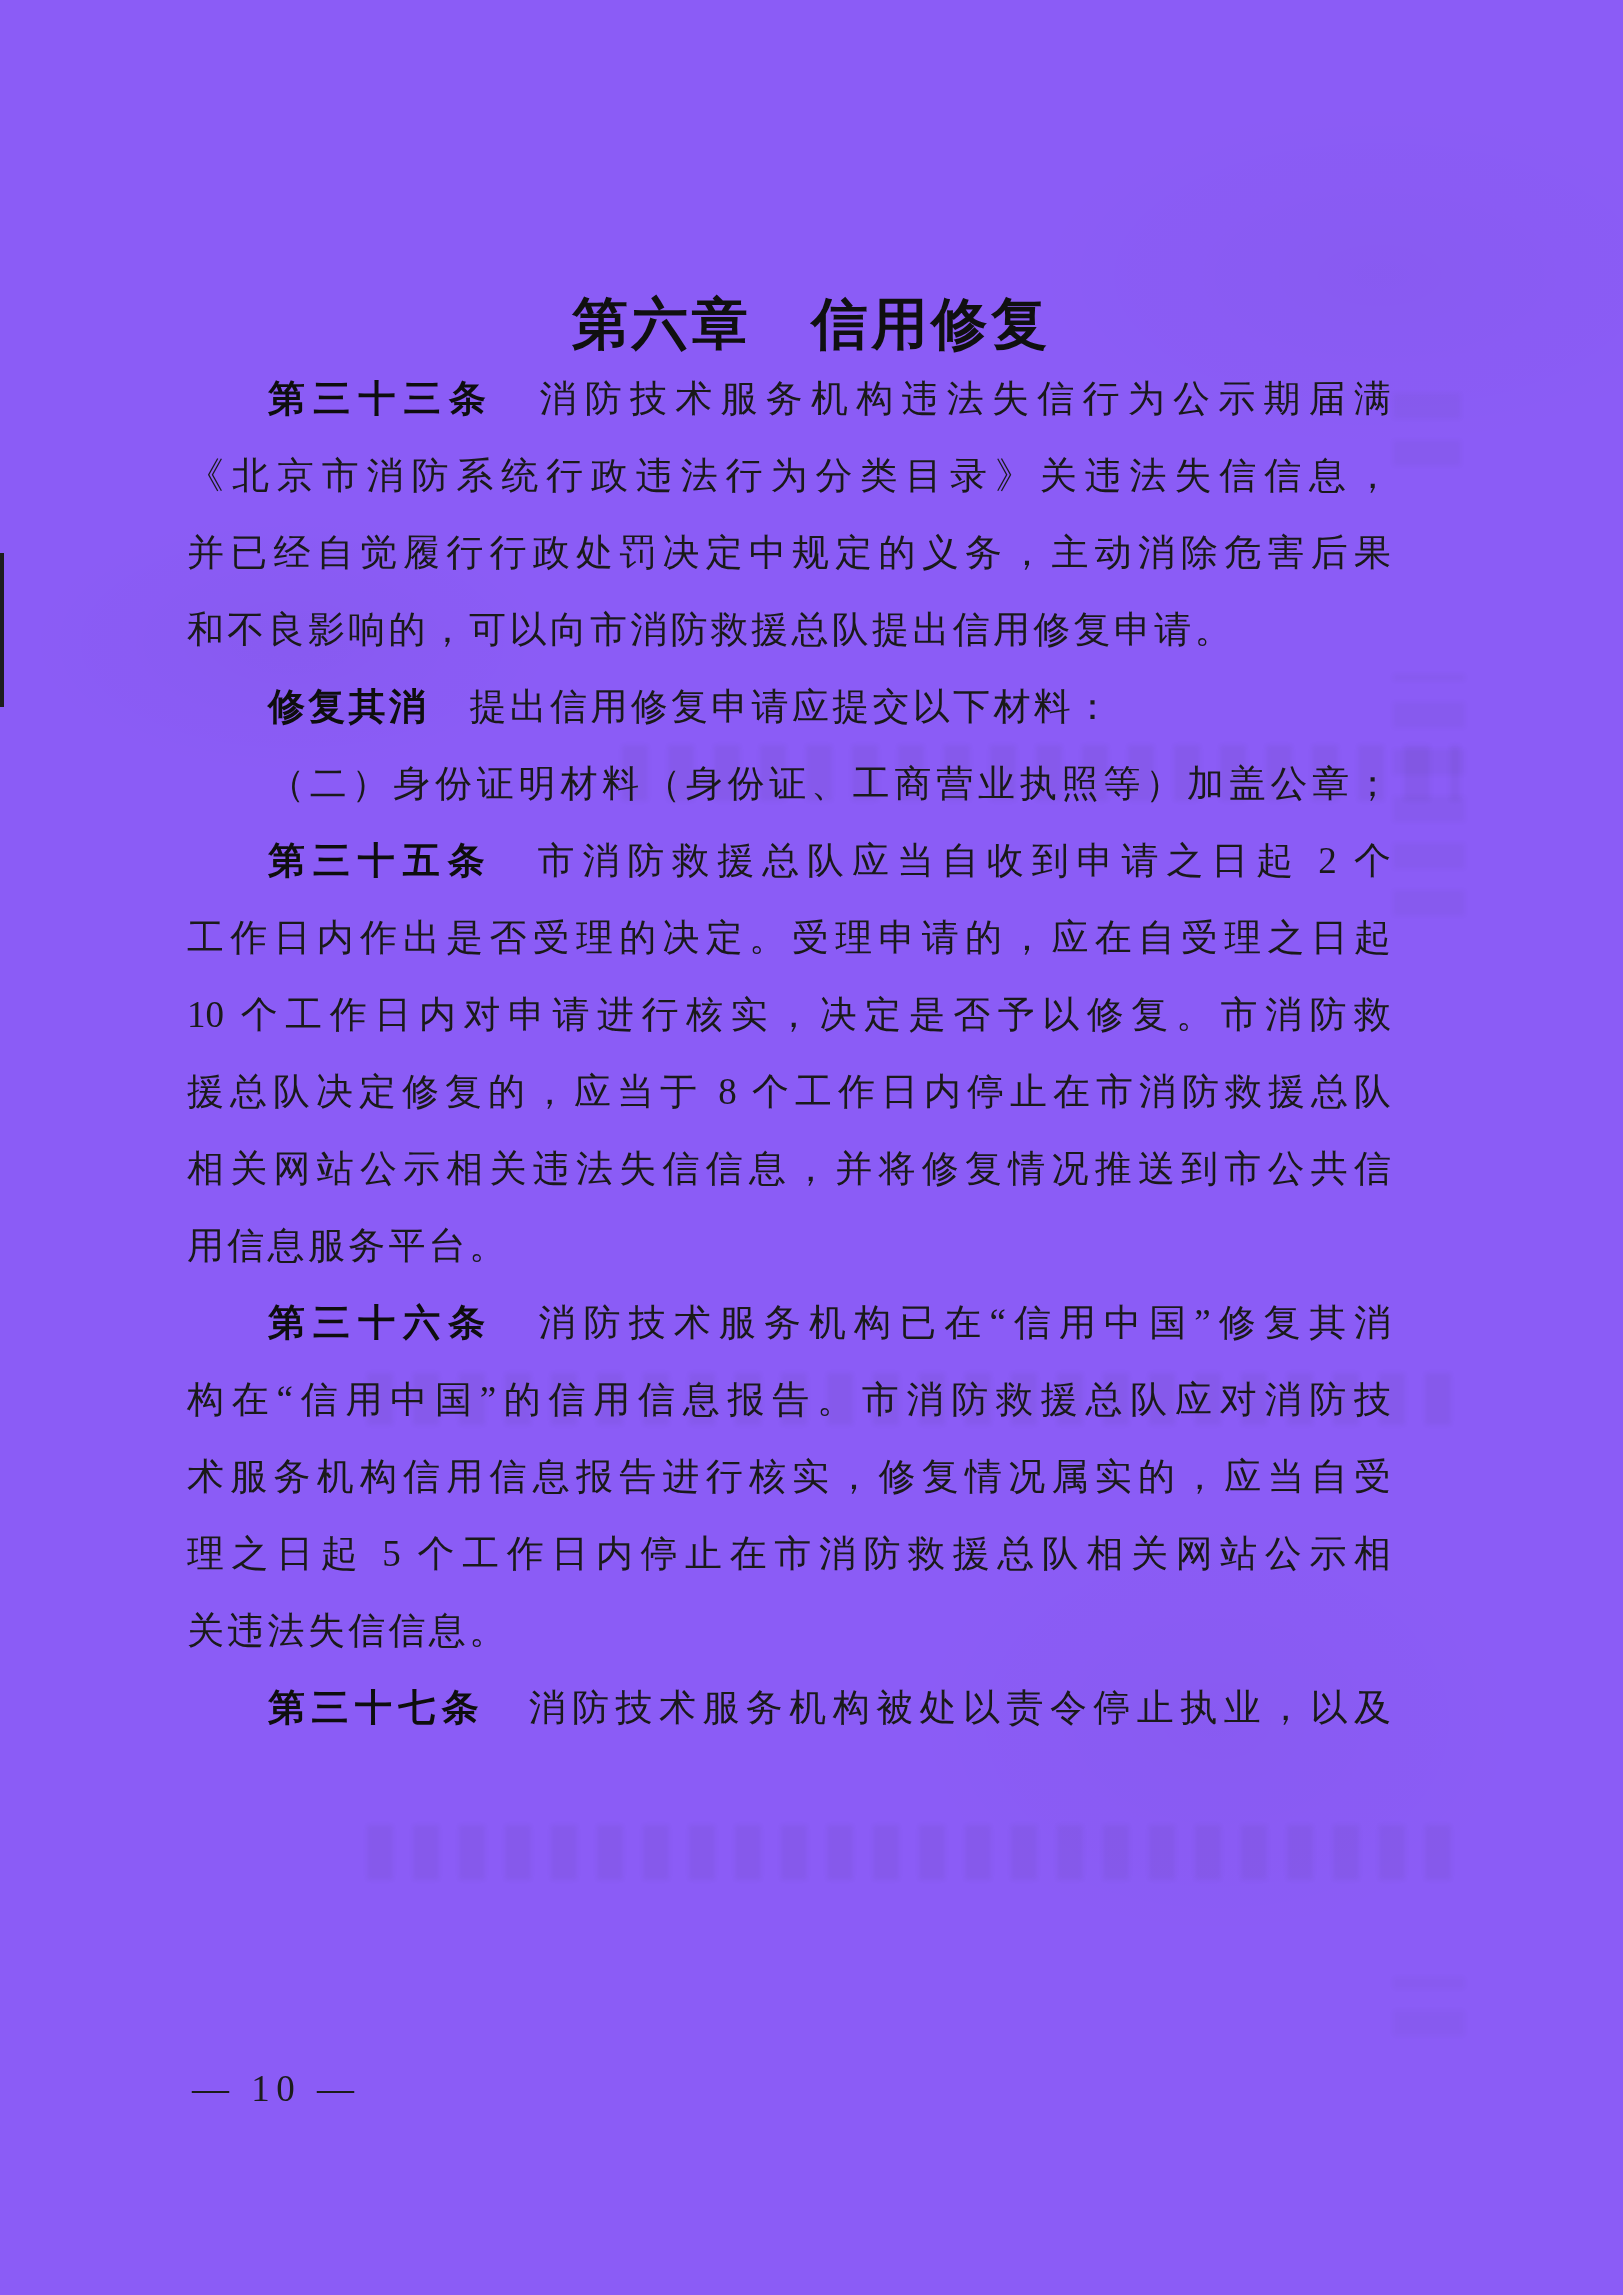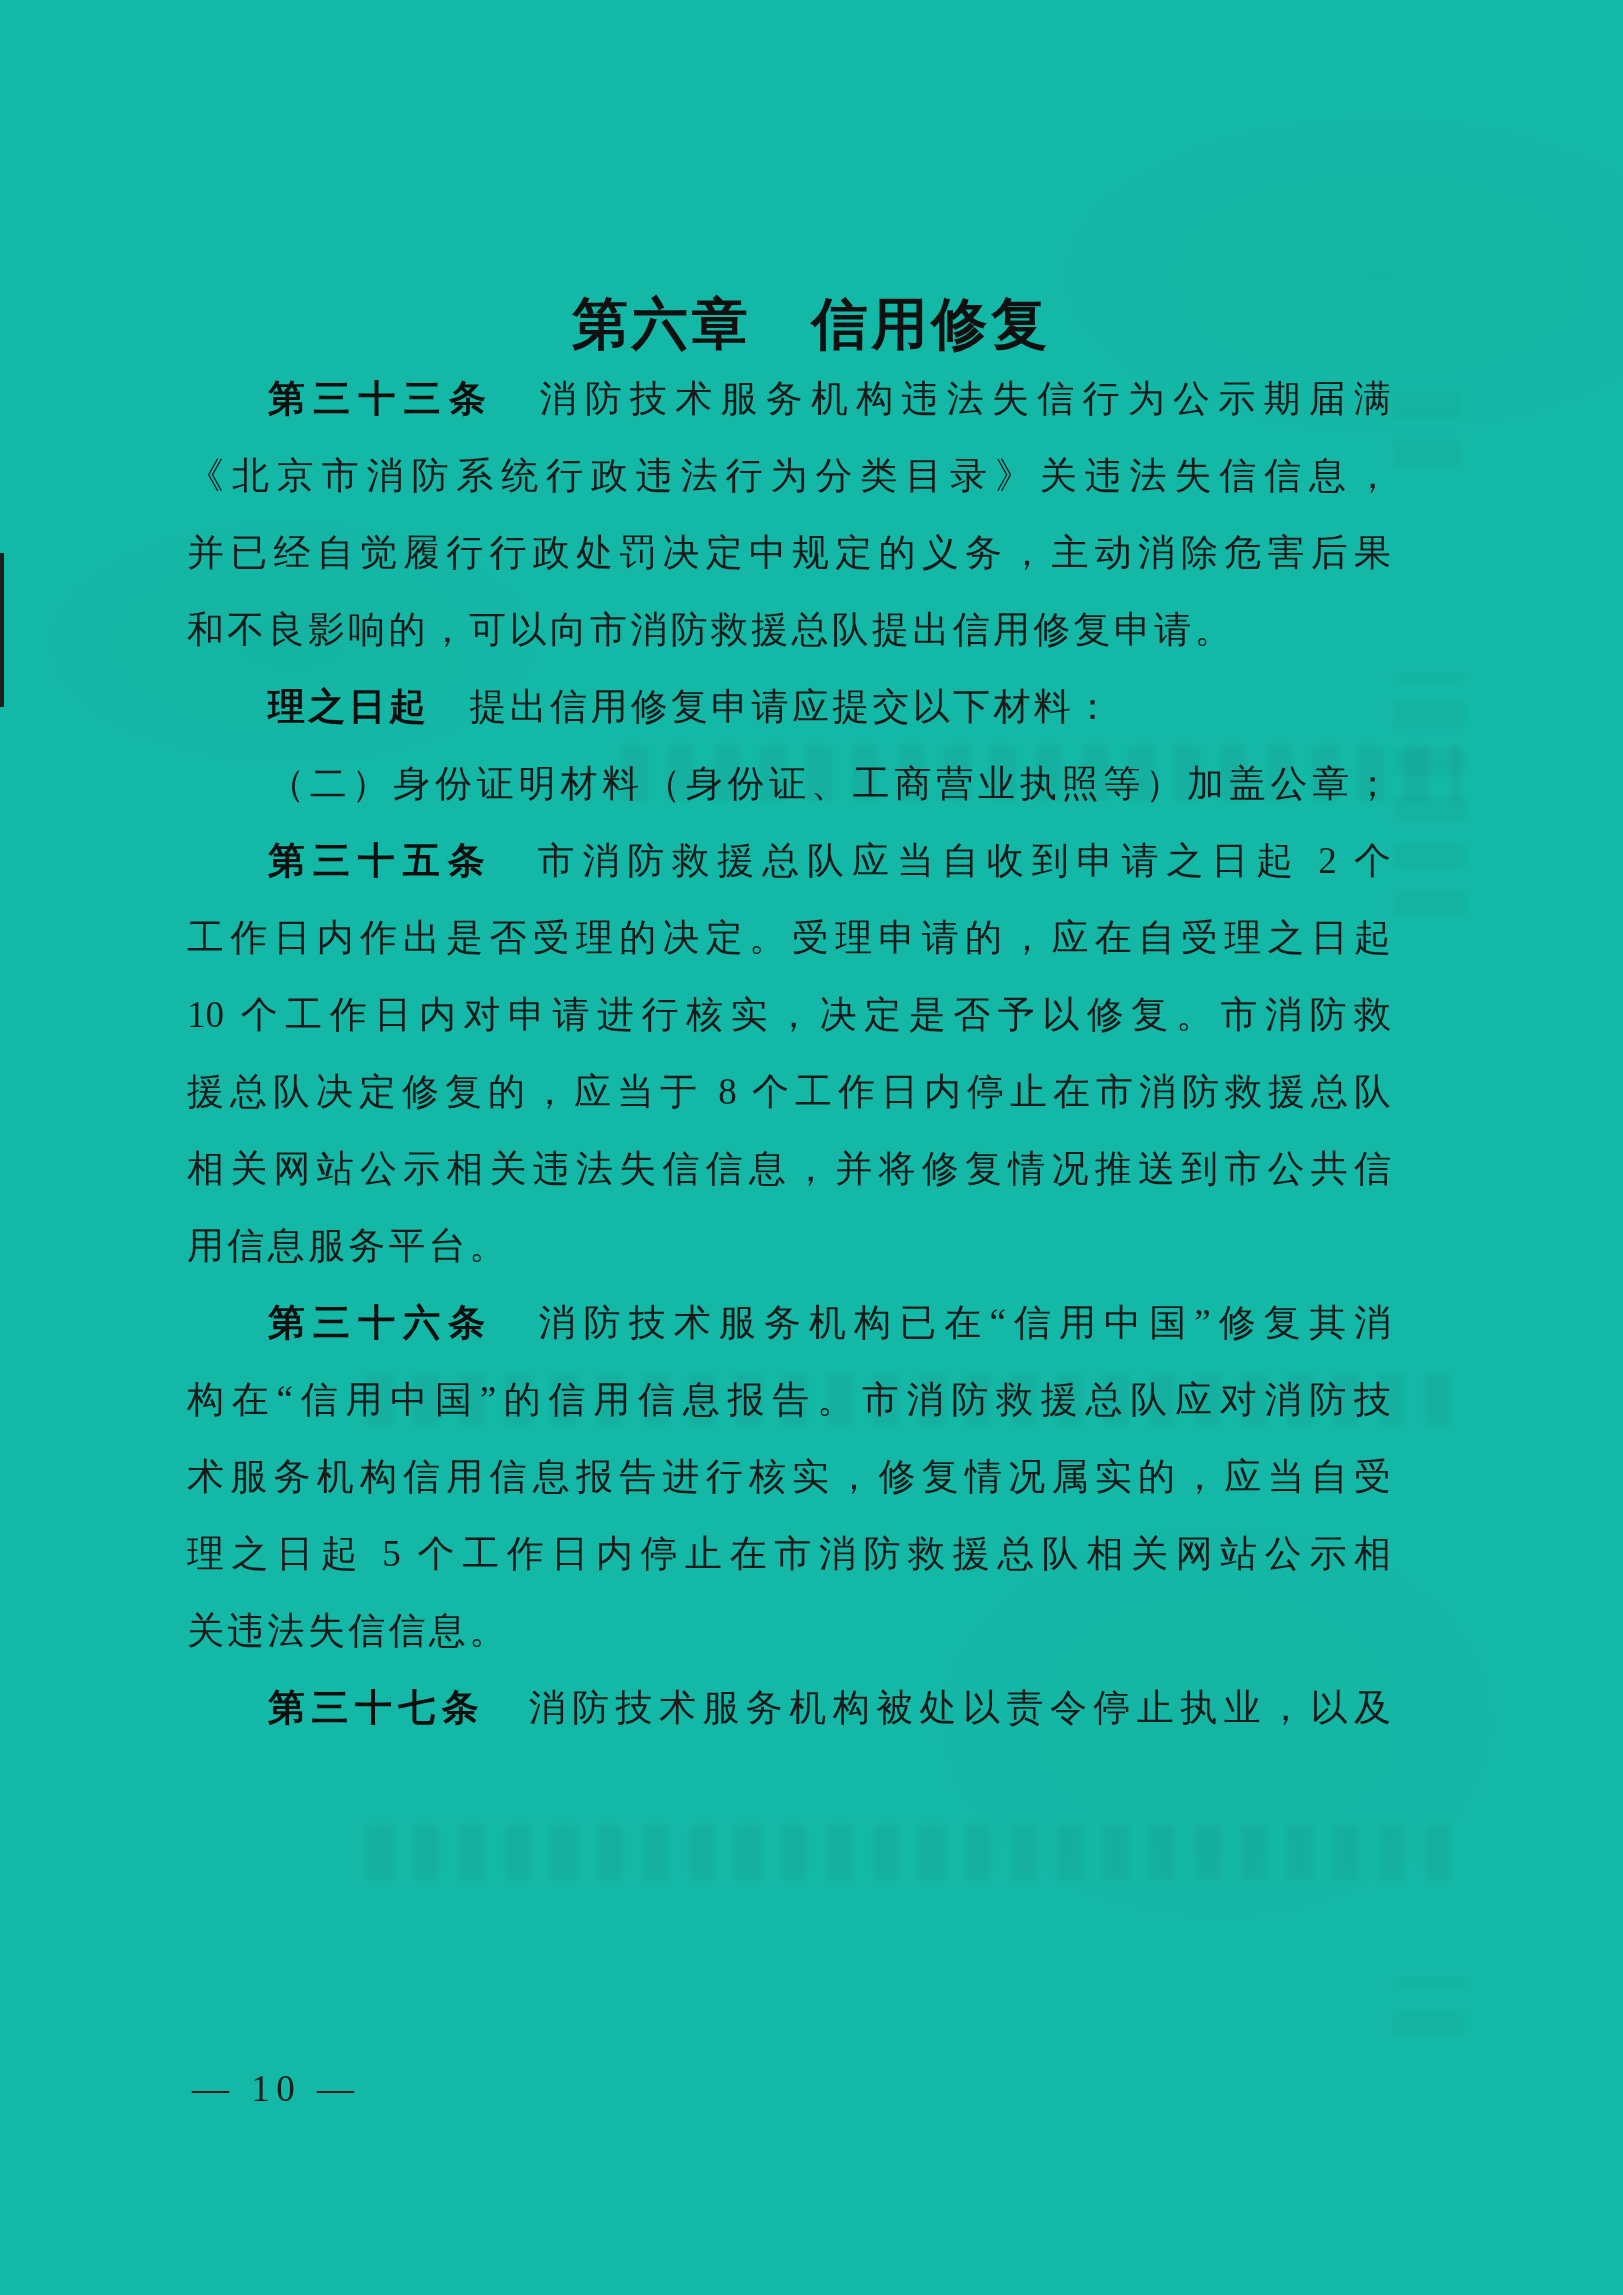--- a/index.html
+++ b/index.html
@@ -1,21 +1,21 @@
 <!DOCTYPE html>
 <html lang="zh" style="font-size:10.5px"><head>
 <meta charset="utf-8">
 <style>
   html,body{margin:0;padding:0;background:#9a9a9a;}
   .page{
     position:relative;
     width:1623px;
     height:2295px;
     margin:0 auto;
-    background:#14b8a6;
+    background:#8b5cf6;
     color:#161616;
     font-family:"Liberation Serif","DejaVu Serif",serif;
     overflow:hidden;
   }
   
   .paper-noise{
     position:absolute;inset:0;
     background:
       radial-gradient(ellipse 393px 196px at 18% 28%, rgba(0,0,0,.025), transparent 70%),
       radial-gradient(ellipse 524px 262px at 85% 12%, rgba(0,0,0,.02), transparent 70%),
@@ -91,21 +91,21 @@
 <div class="page">
   <div class="paper-noise"></div>
 
   <h1 class="chapter">第六章　信用修复</h1>
 
   <div class="body-col" id="body-lines">
       <div class="line indent justify"><b>第三十三条</b><span>　消防技术服务机构违法失信行为公示期届满</span></div>
       <div class="line justify"><span>《北京市消防系统行政违法行为分类目录》关违法失信信息，</span></div>
       <div class="line justify"><span>并已经自觉履行行政处罚决定中规定的义务，主动消除危害后果</span></div>
       <div class="line"><span>和不良影响的，可以向市消防救援总队提出信用修复申请。</span></div>
-      <div class="line indent"><b>理之日起</b><span>　提出信用修复申请应提交以下材料：</span></div>
+      <div class="line indent"><b>修复其消</b><span>　提出信用修复申请应提交以下材料：</span></div>
       <div class="line indent justify"><span>（二）身份证明材料（身份证、工商营业执照等）加盖公章；</span></div>
       <div class="line indent justify"><b>第三十五条</b><span>　市消防救援总队应当自收到申请之日起 2 个</span></div>
       <div class="line justify"><span>工作日内作出是否受理的决定。受理申请的，应在自受理之日起</span></div>
       <div class="line justify"><span>10 个工作日内对申请进行核实，决定是否予以修复。市消防救</span></div>
       <div class="line justify"><span>援总队决定修复的，应当于 8 个工作日内停止在市消防救援总队</span></div>
       <div class="line justify"><span>相关网站公示相关违法失信信息，并将修复情况推送到市公共信</span></div>
       <div class="line"><span>用信息服务平台。</span></div>
       <div class="line indent justify"><b>第三十六条</b><span>　消防技术服务机构已在“信用中国”修复其消</span></div>
       <div class="line justify"><span>构在“信用中国”的信用信息报告。市消防救援总队应对消防技</span></div>
       <div class="line justify"><span>术服务机构信用信息报告进行核实，修复情况属实的，应当自受</span></div>

